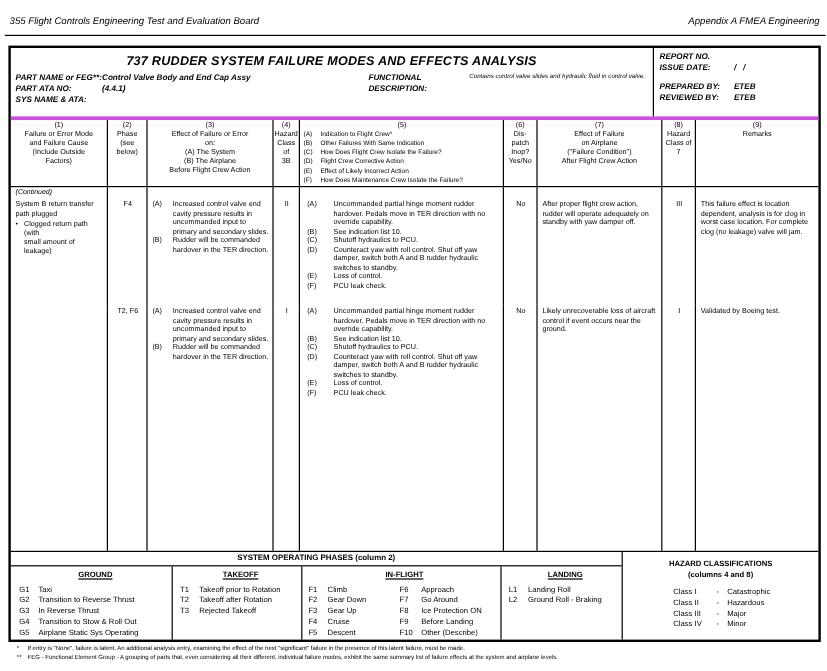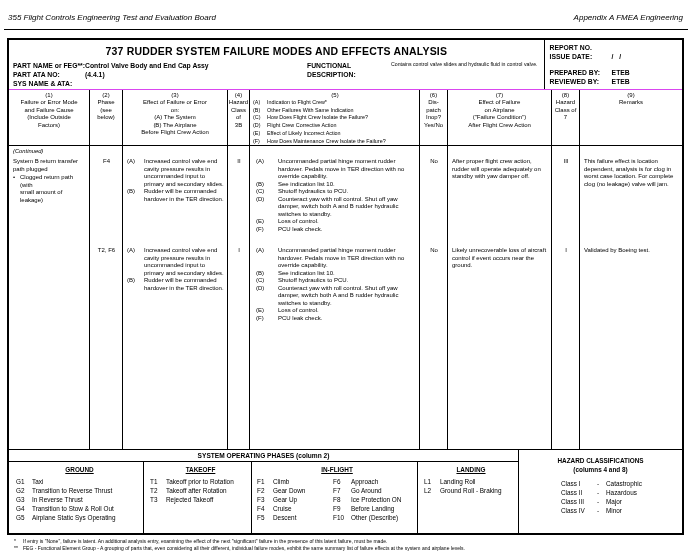--- a/index.html
+++ b/index.html
@@ -10,21 +10,21 @@
   
   .page-header { position:absolute; top:13px; left:8px; right:6px;
     display:flex; justify-content:space-between; font-size:8px; font-style:italic; }
   .header-rule { position:absolute; top:29px; left:4px; right:1px; border-top:1.5px solid #000; }
 
   
   .fmea-table { position:absolute; top:38px; left:7px; width:677px; height:497px;
     border:2px solid #000; display:flex; flex-direction:column; }
 
   
-  .title-block { height:50px; border-bottom:1px solid #d946ef; display:flex; }
+  .title-block { height:60px; border-bottom:3px solid #d946ef; display:flex;font-style:italic; }
   .tb-left { width:537px; position:relative; }
   .doc-title { text-align:center; font-weight:bold; font-size:10.5px; margin-top:5px; letter-spacing:0.2px; }
   .tb-fields { position:absolute; left:4px; top:21px; font-size:6.8px; line-height:9px; font-weight:bold; }
   .tb-row { display:flex; }
   .tb-label { width:72px; }
   .func-label { position:absolute; left:298px; top:21px; font-size:6.8px; line-height:9px;
     font-weight:bold; white-space:pre-line; }
   .func-value { position:absolute; left:382px; top:21px; width:150px; font-size:5.2px; line-height:6px; }
   .tb-right { width:139px; border-left:1px solid #000; padding:3px 0 0 5px;
     font-size:6.8px; line-height:9px; font-weight:bold; }

